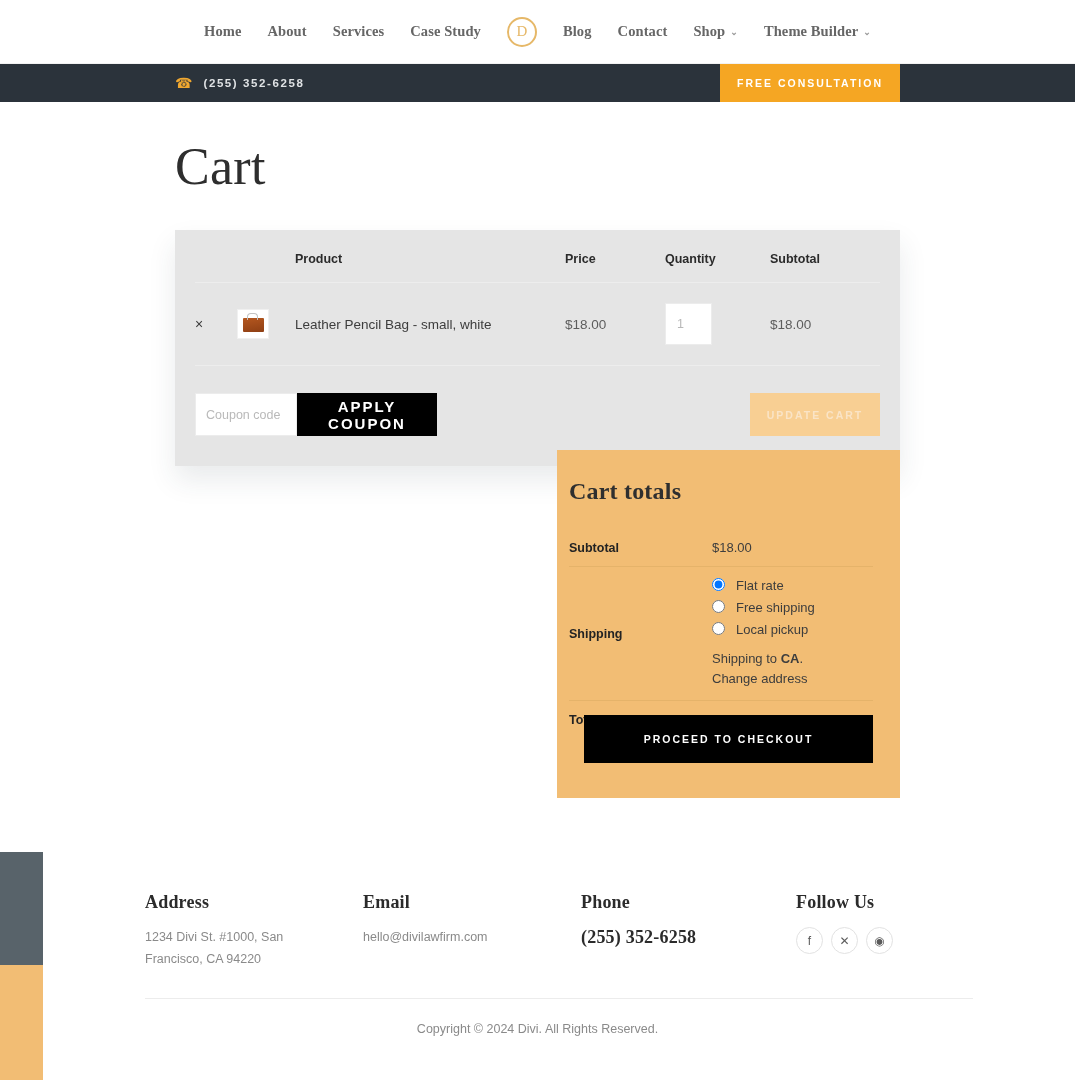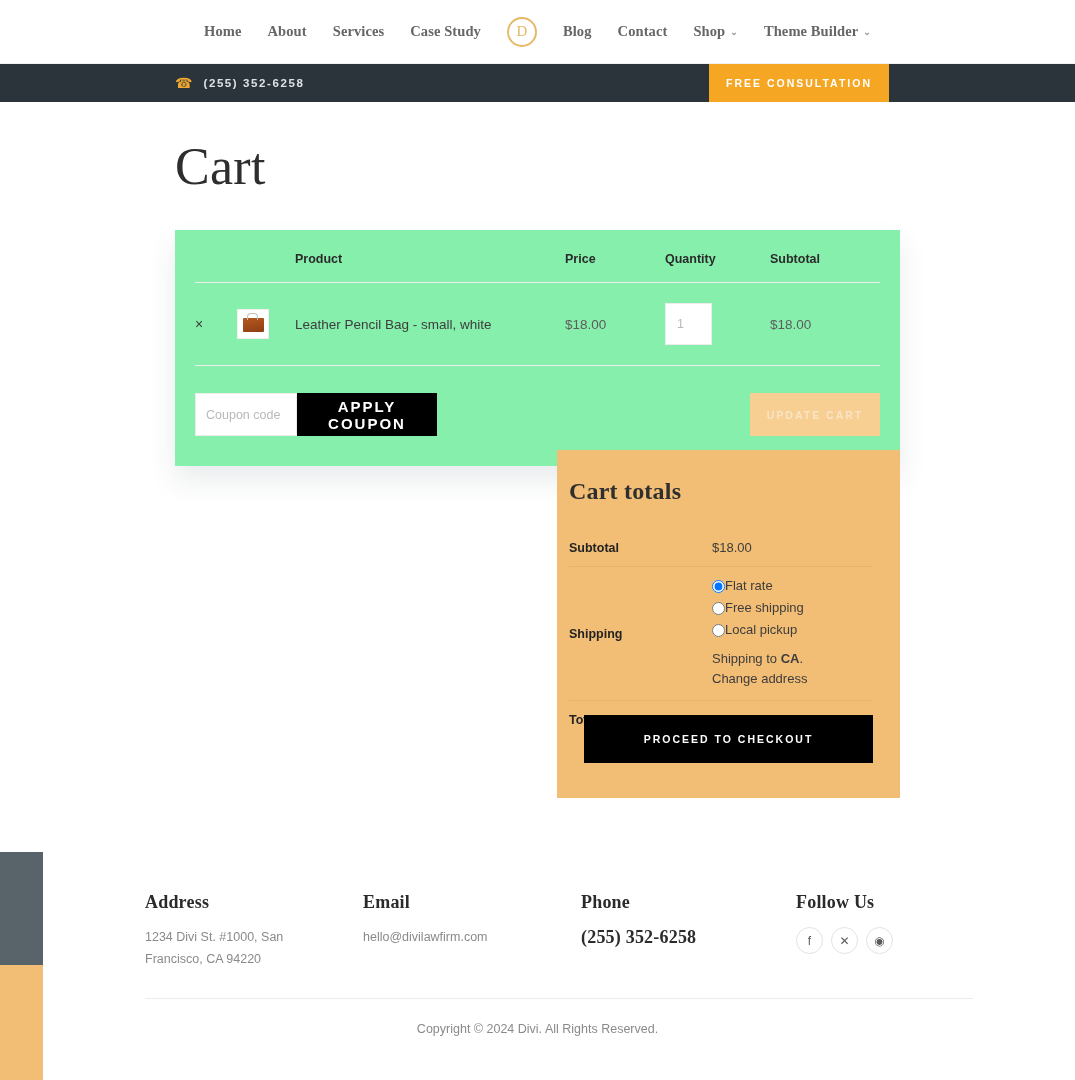--- a/index.html
+++ b/index.html
@@ -94,21 +94,21 @@
     transform: scaleX(-1);
   }
   .phone-number {
     color: #dfe2e4;
     font-size: 11.5px;
     font-weight: 700;
     letter-spacing: 1.6px;
   }
   .consult-btn {
     position: absolute;
-    right: 186px;
+    right: 175px;
     top: 0;
     width: 180px;
     height: 38px;
     background: #f5a623;
     border: none;
     color: #ffffff;
     font-family: "Liberation Sans", sans-serif;
     font-size: 10.5px;
     font-weight: 700;
     letter-spacing: 2px;
@@ -130,21 +130,21 @@
     letter-spacing: .3px;
     line-height: 1.2;
   }
 
   
   .cart-card {
     position: absolute;
     top: 230px;
     left: 175px;
     width: 725px;
-    background: #86efac;
+    background: #e5e5e5;
     box-shadow: 0 14px 26px rgba(40,55,70,.10);
     padding: 0 20px;
   }
   table.cart-table {
     width: 100%;
     border-collapse: collapse;
   }
   table.cart-table th {
     text-align: left;
     font-size: 12.5px;
@@ -294,22 +294,22 @@
     vertical-align: middle;
     font-size: 13px;
     color: #3d3d3d;
     padding: 11px 0;
     border-bottom: 1px solid #e5b36a;
   }
   tr.total-row th, tr.total-row td { border-bottom: none; }
   tr.total-row td { font-weight: 700; color: #232323; }
   .ship-option {
     display: flex;
-    align-items: flex-end;
-    gap: 0;
+    align-items: flex-start;
+    gap: 11px;
     margin-bottom: 7px;
     font-size: 13px;
     color: #3d3d3d;
   }
   .ship-option input[type=radio] { margin: 0; cursor: pointer; }
   .ship-to {
     font-size: 13px;
     color: #3d3d3d;
     margin-top: 12px;
     line-height: 1.55;

